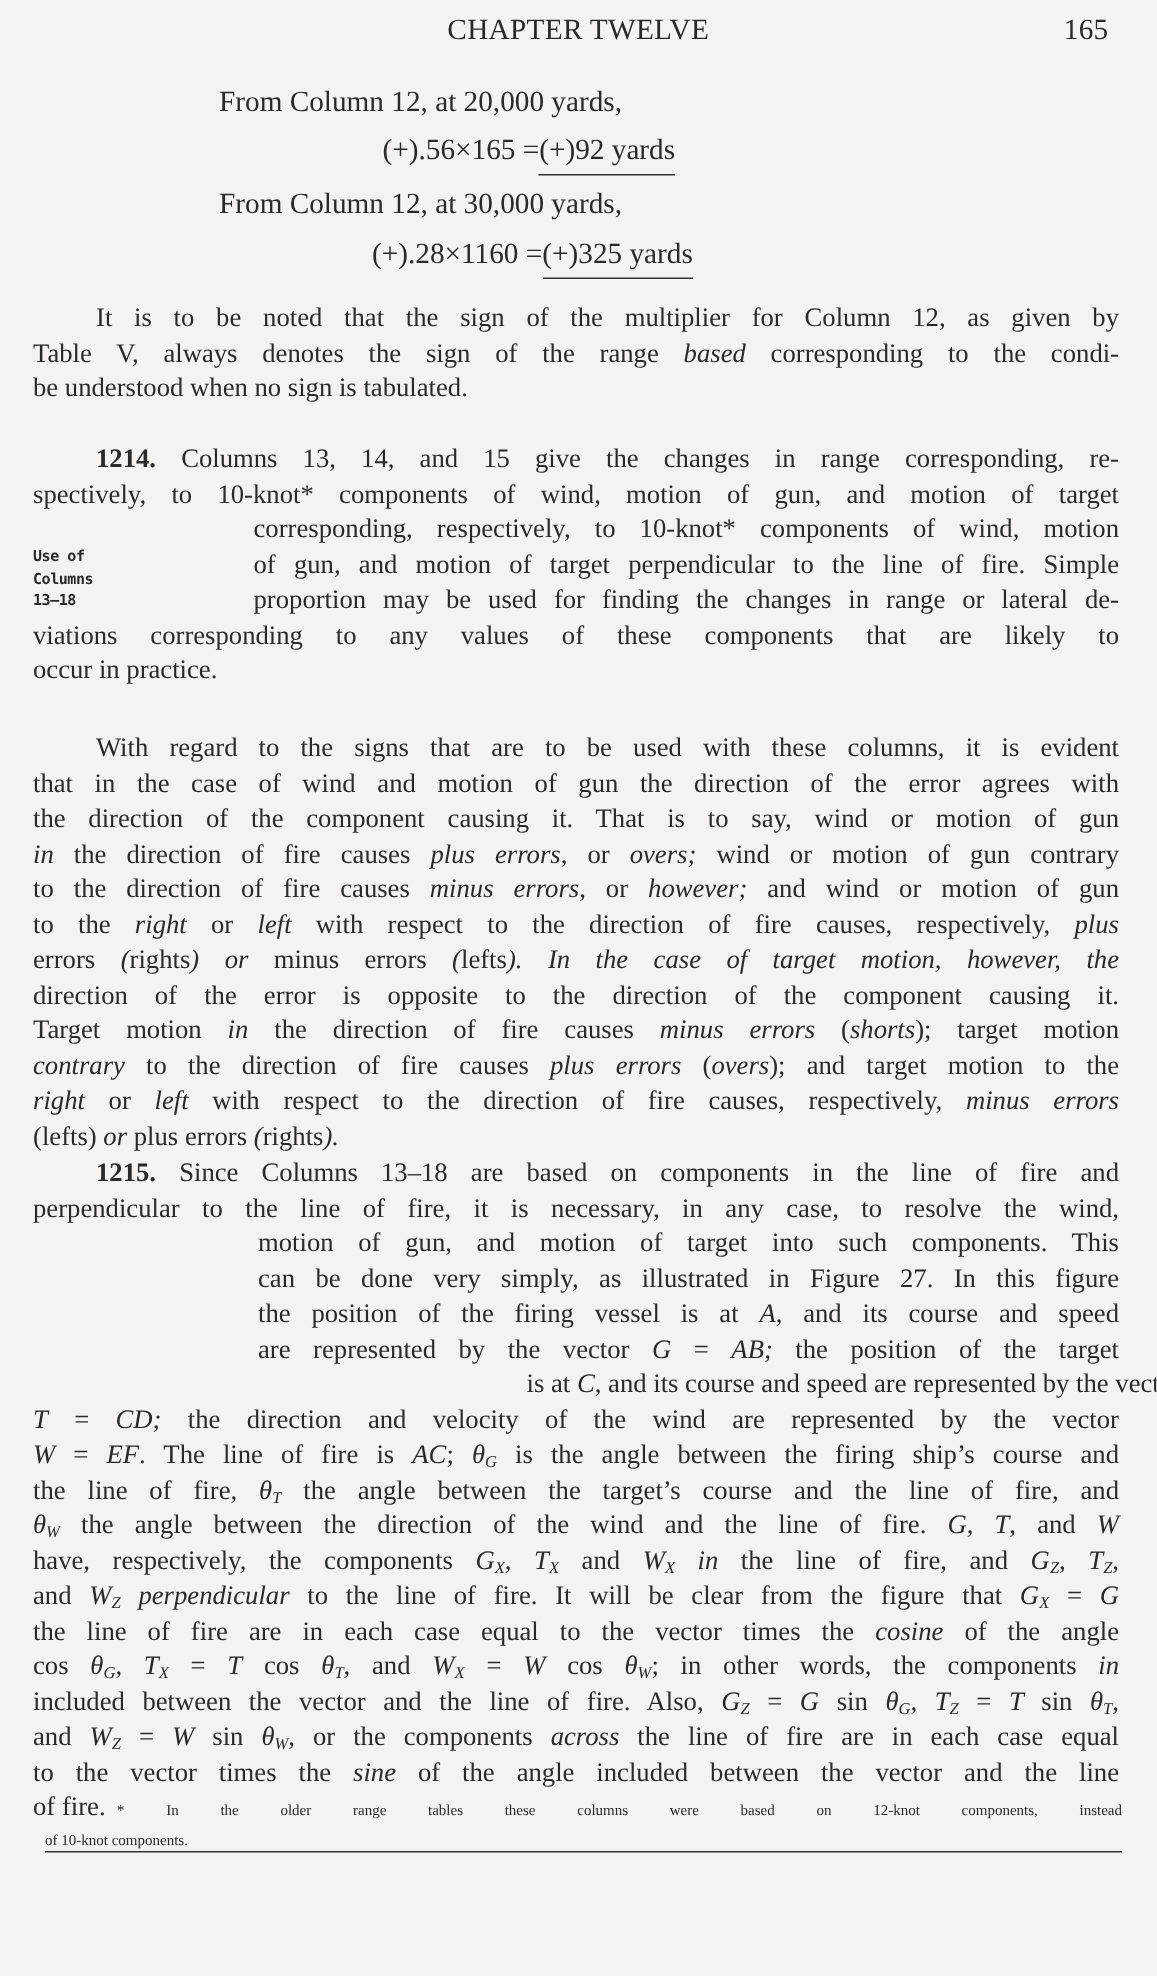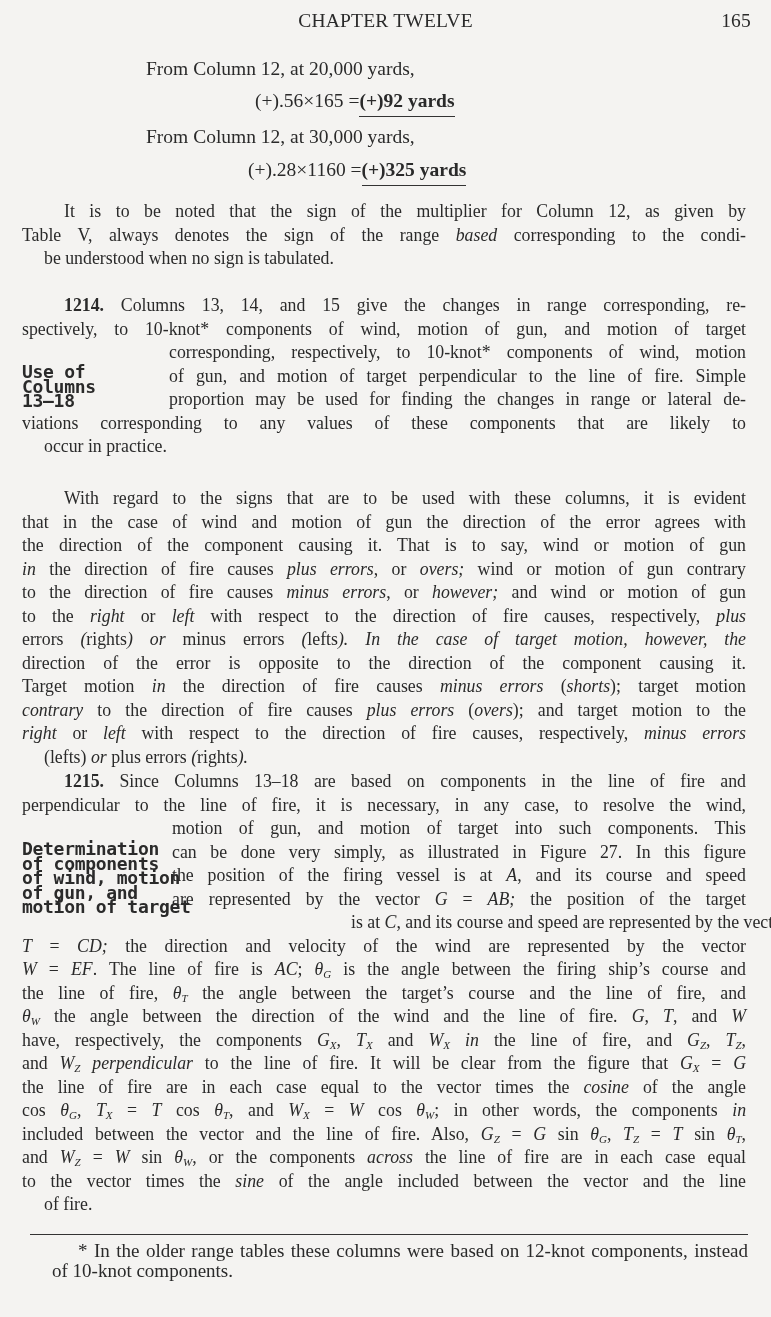--- a/index.html
+++ b/index.html
@@ -9,50 +9,50 @@
     color: #2a2a2a;
     font-family: "DejaVu Serif", "Liberation Serif", serif;
   }
   .page { position: relative; width: 771px; height: 1317px; }
   .serif { font-family: "Liberation Serif", "DejaVu Serif", serif; }
   .running-head {
     position: absolute; top: 8px; left: 0; width: 771px; height: 30px;
     font-size: 19.5px; letter-spacing: 0.2px;
   }
   .running-head .title { position: absolute; left: 0; width: 771px; text-align: center; top: 2px; }
-  .running-head .num { position: absolute; right: 20px; top: 2px; margin-left: 12px; }
+  .running-head .num { position: absolute; right: 32px; top: 2px; margin-left: 12px; }
   .eq-line { position: absolute; font-size: 19.5px; white-space: nowrap; }
-  .eq-result { display: inline-block; position: relative; font-weight: bold; }
+  .eq-result { display: inline-block; position: relative; }
   .eq-result::after {
     content: ""; position: absolute; left: 0; right: 0; bottom: -5px;
     border-bottom: 1.5px solid #333;
   }
   .para {
     position: absolute; left: 22px; width: 724px;
     font-size: 17.8px; line-height: 23.5px;
     text-align: justify; text-align-last: auto;
   }
   .line { display: block; text-align: justify; text-align-last: justify; white-space: nowrap; height: 23.5px; }
-  .line.last { text-align-last: left; margin-left: 22px; }
+  .line.last { text-align-last: left; }
   .ind { padding-left: 42px; }
   .hang { padding-left: 147px; }
   .hang2 { padding-left: 150px; }
   .hang3 { padding-left: 329px; }
   b.num { font-weight: bold; }
   i { font-style: italic; }
   .sidenote {
     position: absolute; left: 22px;
     font-family: "DejaVu Sans Mono", "Liberation Mono", monospace;
-    font-weight: bold; font-size: 18px; line-height: 14.5px; color: #2a2a2a;
+    font-weight: bold; font-size: 10px; line-height: 14.5px; color: #2a2a2a;
     letter-spacing: -0.3px;
   }
   .rule { position: absolute; left: 30px; width: 718px; top: 1234px; border-top: 1.5px solid #333; }
   .footnote {
-    position: absolute; left: 30px; width: 718px; top: 1241px;
-    font-size: 19px; line-height: 20px;
+    position: absolute; left: 30px; width: 718px; top: 1198px;
+    font-size: 10px; line-height: 20px;
   }
   .footnote .line { height: 20px; }
   .fn-ind { padding-left: 48px; }
   sub { font-size: 0.62em; vertical-align: -0.25em; line-height: 0; }
 </style>
 </head>
 <body>
 
 <div class="page serif">
 
@@ -117,26 +117,19 @@
       <span class="line"><i>θ<sub>W</sub></i> the angle between the direction of the wind and the line of fire. <i>G</i>, <i>T</i>, and <i>W</i></span>
       <span class="line">have, respectively, the components <i>G<sub>X</sub></i>, <i>T<sub>X</sub></i> and <i>W<sub>X</sub></i> <i>in</i> the line of fire, and <i>G<sub>Z</sub></i>, <i>T<sub>Z</sub></i>,</span>
       <span class="line">and <i>W<sub>Z</sub></i> <i>perpendicular</i> to the line of fire. It will be clear from the figure that <i>G<sub>X</sub></i> = <i>G</i></span>
       <span class="line">the line of fire are in each case equal to the vector times the <i>cosine</i> of the angle</span>
       <span class="line">cos <i>θ<sub>G</sub></i>, <i>T<sub>X</sub></i> = <i>T</i> cos <i>θ<sub>T</sub></i>, and <i>W<sub>X</sub></i> = <i>W</i> cos <i>θ<sub>W</sub></i>; in other words, the components <i>in</i></span>
       <span class="line">included between the vector and the line of fire. Also, <i>G<sub>Z</sub></i> = <i>G</i> sin <i>θ<sub>G</sub></i>, <i>T<sub>Z</sub></i> = <i>T</i> sin <i>θ<sub>T</sub></i>,</span>
       <span class="line">and <i>W<sub>Z</sub></i> = <i>W</i> sin <i>θ<sub>W</sub></i>, or the components <i>across</i> the line of fire are in each case equal</span>
       <span class="line">to the vector times the <i>sine</i> of the angle included between the vector and the line</span>
       <span class="line last">of fire.</span>
     </div>
-  <div class="sidenote" style="top:842px;" id="sn2">
-      <div>Determination</div>
-      <div>of components</div>
-      <div>of wind, motion</div>
-      <div>of gun, and</div>
-      <div>motion of target</div>
-    </div>
 
   <div class="rule"></div>
   <div class="footnote" id="fn">
       <span class="line fn-ind">* In the older range tables these columns were based on 12-knot components, instead</span>
       <span class="line last">of 10-knot components.</span>
     </div>
 </div>
 
 </body></html>

